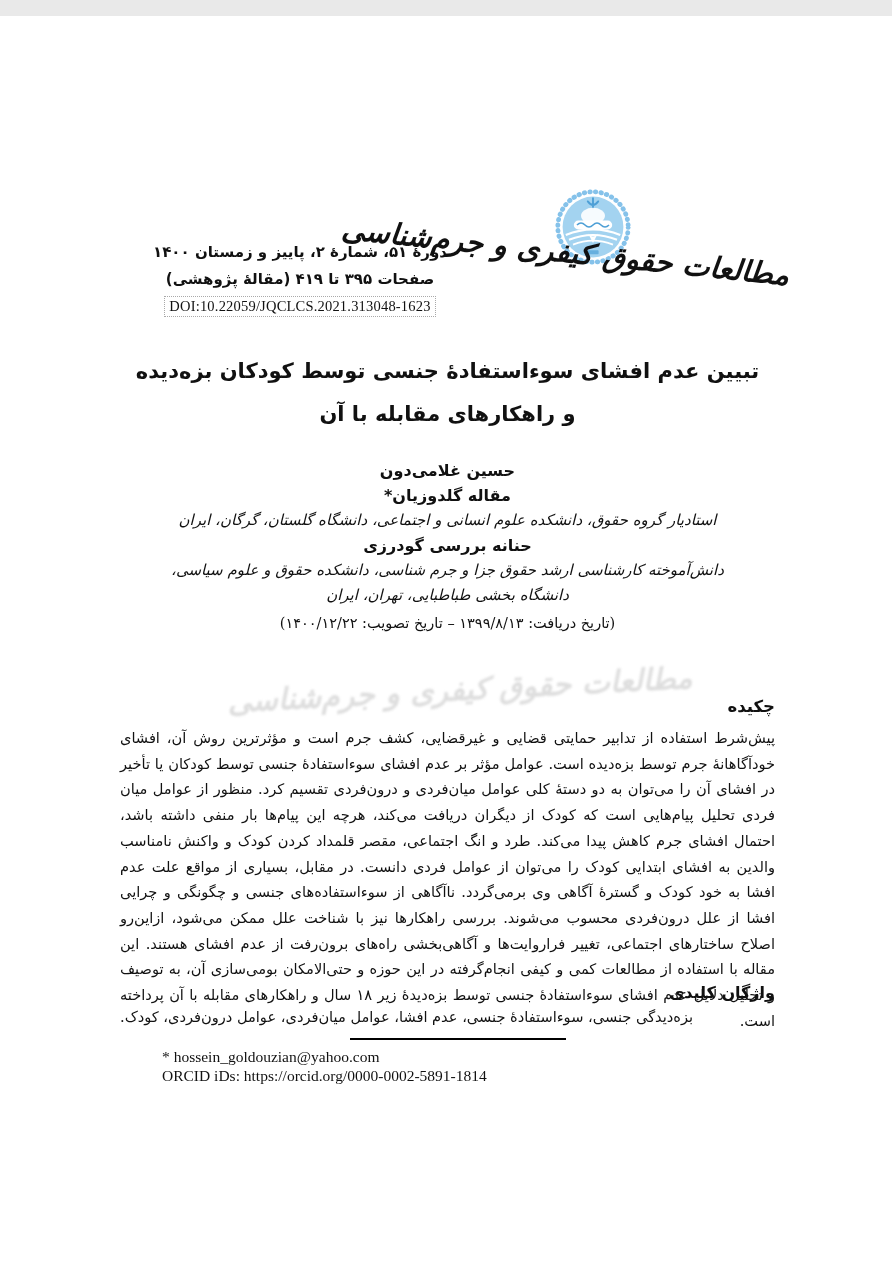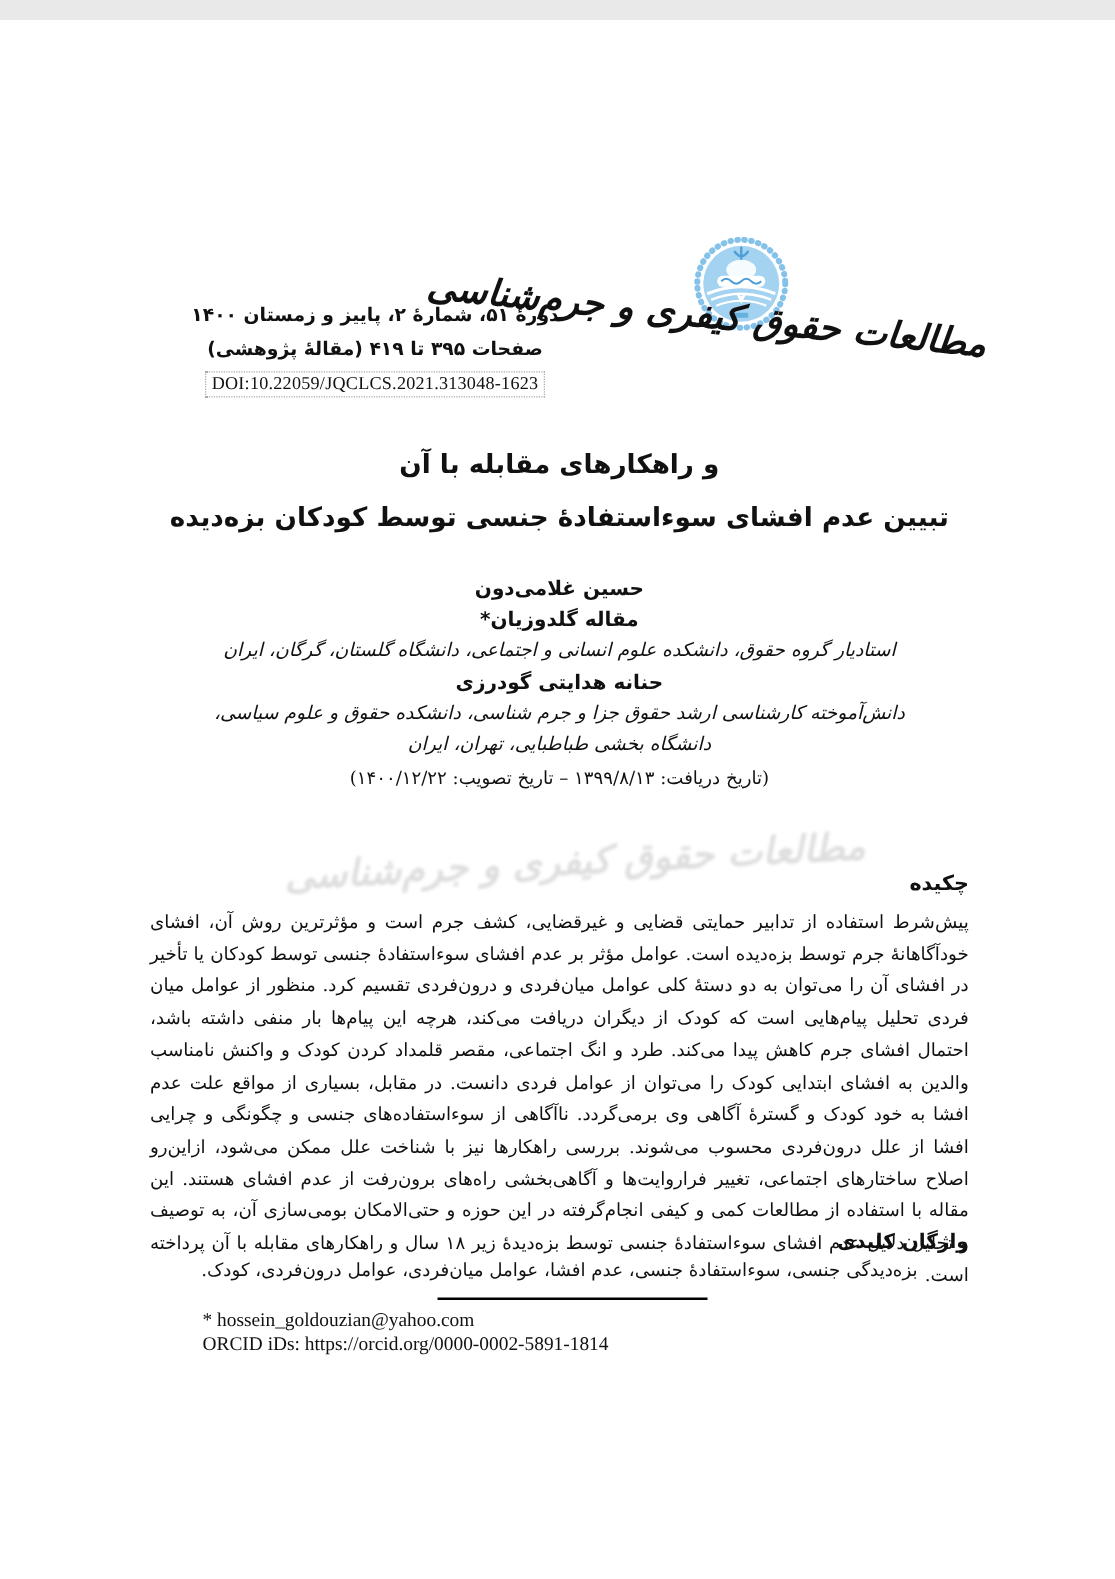--- a/index.html
+++ b/index.html
@@ -84,21 +84,21 @@
     font-size:14.6px;line-height:25.7px;
     text-align:justify;z-index:1;
   }
   .keywords-heading{
     position:absolute;right:117px;top:967px;
     font-weight:bold;font-size:16px;z-index:1;
     font-family:"DejaVu Sans",sans-serif;
   }
   .keywords-line{
     position:absolute;left:120px;top:992px;width:655px;
-    font-size:14.6px;text-align:center;z-index:1;
+    font-size:14.6px;text-align:left;z-index:1;
   }
 
   
   .footnote-rule{
     position:absolute;left:350px;top:1022px;width:216px;height:2px;
     background:#000;
   }
   .footnote-email,.footnote-orcid{
     position:absolute;left:162px;
     font-family:"Liberation Serif","DejaVu Serif",serif;
@@ -133,29 +133,29 @@
       <path d="M44 58 q6 8 12 0 l-6 12 z" fill="#ffffff"></path>
       <rect x="43" y="79" width="14" height="5" rx="1" fill="#4d9fd6" opacity="0.7"></rect>
     </svg>
   </div>
 
   <div class="journal-calligraphy fa">مطالعات حقوق کیفری و جرم‌شناسی</div>
 
   <div class="watermark fa">مطالعات حقوق کیفری و جرم‌شناسی</div>
 
   <div class="article-title fa">
+    <div>تبیین عدم افشای سوءاستفادهٔ جنسی توسط کودکان بزه‌دیده</div>
     <div>و راهکارهای مقابله با آن</div>
-    <div>تبیین عدم افشای سوءاستفادهٔ جنسی توسط کودکان بزه‌دیده</div>
   </div>
 
   <div class="authors fa">
     <div class="author-name">حسین غلامی‌دون</div>
     <div class="author-name">مقاله گلدوزیان*</div>
     <div class="author-aff">استادیار گروه حقوق، دانشکده علوم انسانی و اجتماعی، دانشگاه گلستان، گرگان، ایران</div>
-    <div class="author-name">حنانه هدایتی گودرزی</div>
+    <div class="author-name">حنانه بررسی گودرزی</div>
     <div class="author-aff">دانش‌آموخته کارشناسی ارشد حقوق جزا و جرم شناسی، دانشکده حقوق و علوم سیاسی،</div>
     <div class="author-aff">دانشگاه بخشی طباطبایی، تهران، ایران</div>
     <div class="dates-line">(تاریخ دریافت: ۱۳۹۹/۸/۱۳ – تاریخ تصویب: ۱۴۰۰/۱۲/۲۲)</div>
   </div>
 
   <div class="abstract-heading fa">چکیده</div>
   <div class="abstract-body fa">پیش‌شرط استفاده از تدابیر حمایتی قضایی و غیرقضایی، کشف جرم است و مؤثرترین روش آن، افشای خودآگاهانهٔ جرم توسط بزه‌دیده است. عوامل مؤثر بر عدم افشای سوءاستفادهٔ جنسی توسط کودکان یا تأخیر در افشای آن را می‌توان به دو دستهٔ کلی عوامل میان‌فردی و درون‌فردی تقسیم کرد. منظور از عوامل میان فردی تحلیل پیام‌هایی است که کودک از دیگران دریافت می‌کند، هرچه این پیام‌ها بار منفی داشته باشد، احتمال افشای جرم کاهش پیدا می‌کند. طرد و انگ اجتماعی، مقصر قلمداد کردن کودک و واکنش نامناسب والدین به افشای ابتدایی کودک را می‌توان از عوامل فردی دانست. در مقابل، بسیاری از مواقع علت عدم افشا به خود کودک و گسترهٔ آگاهی وی برمی‌گردد. ناآگاهی از سوءاستفاده‌های جنسی و چگونگی و چرایی افشا از علل درون‌فردی محسوب می‌شوند. بررسی راهکارها نیز با شناخت علل ممکن می‌شود، ازاین‌رو اصلاح ساختارهای اجتماعی، تغییر فراروایت‌ها و آگاهی‌بخشی راه‌های برون‌رفت از عدم افشای هستند. این مقاله با استفاده از مطالعات کمی و کیفی انجام‌گرفته در این حوزه و حتی‌الامکان بومی‌سازی آن، به توصیف و تحلیل دلایل عدم افشای سوءاستفادهٔ جنسی توسط بزه‌دیدهٔ زیر ۱۸ سال و راهکارهای مقابله با آن پرداخته است.</div>
 
   <div class="keywords-heading fa">واژگان کلیدی</div>
   <div class="keywords-line fa">بزه‌دیدگی جنسی، سوءاستفادهٔ جنسی، عدم افشا، عوامل میان‌فردی، عوامل درون‌فردی، کودک.</div>

